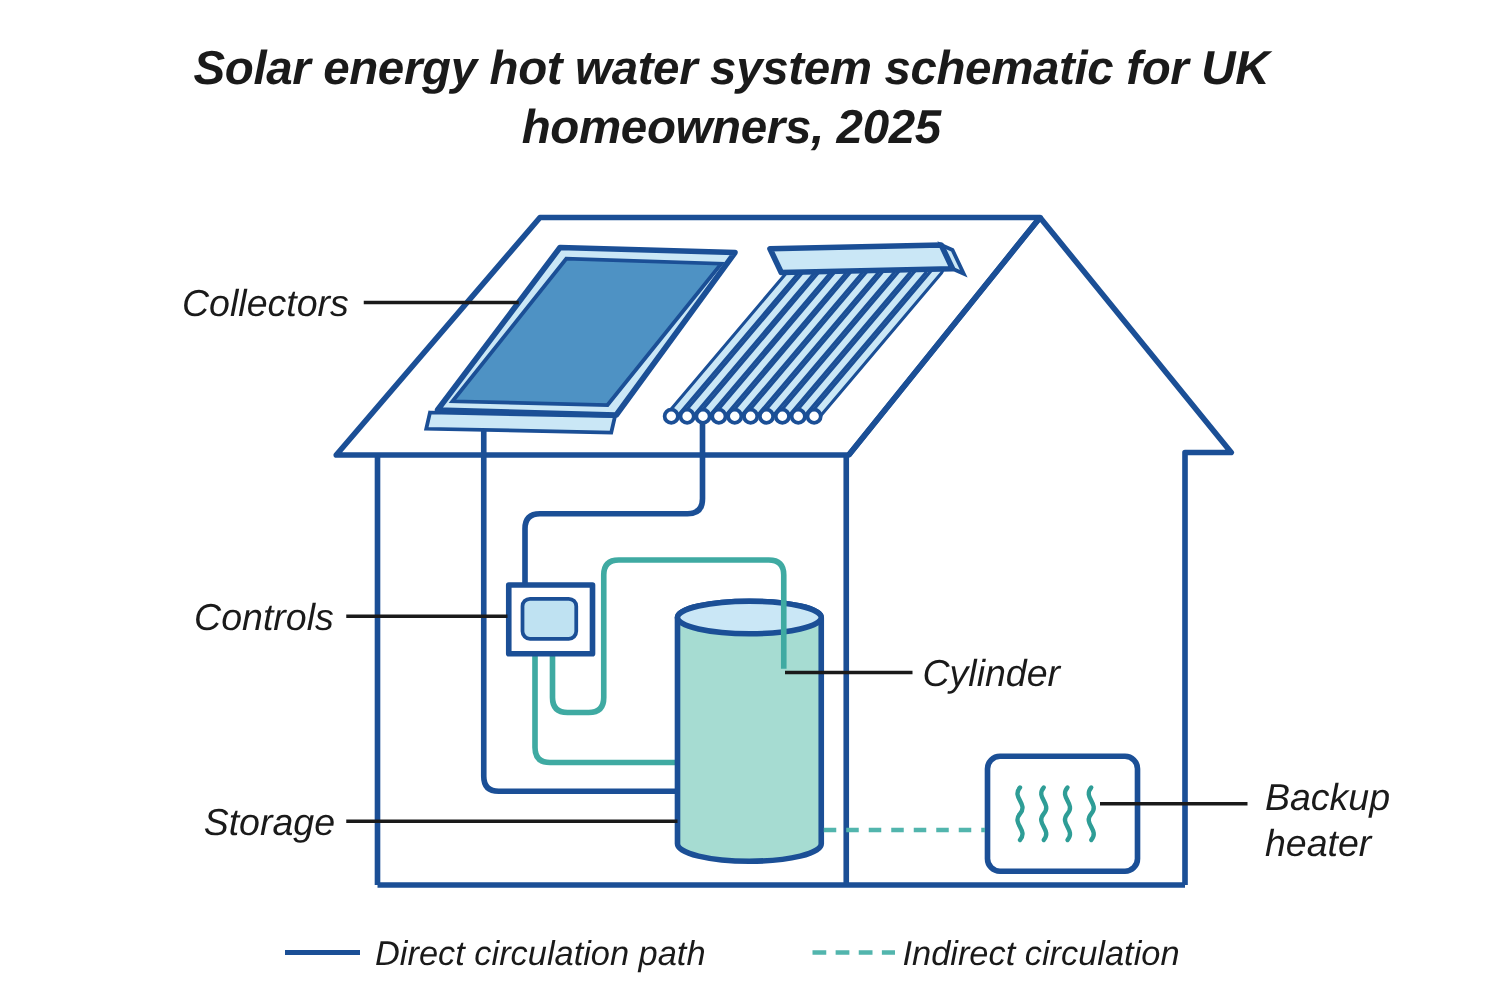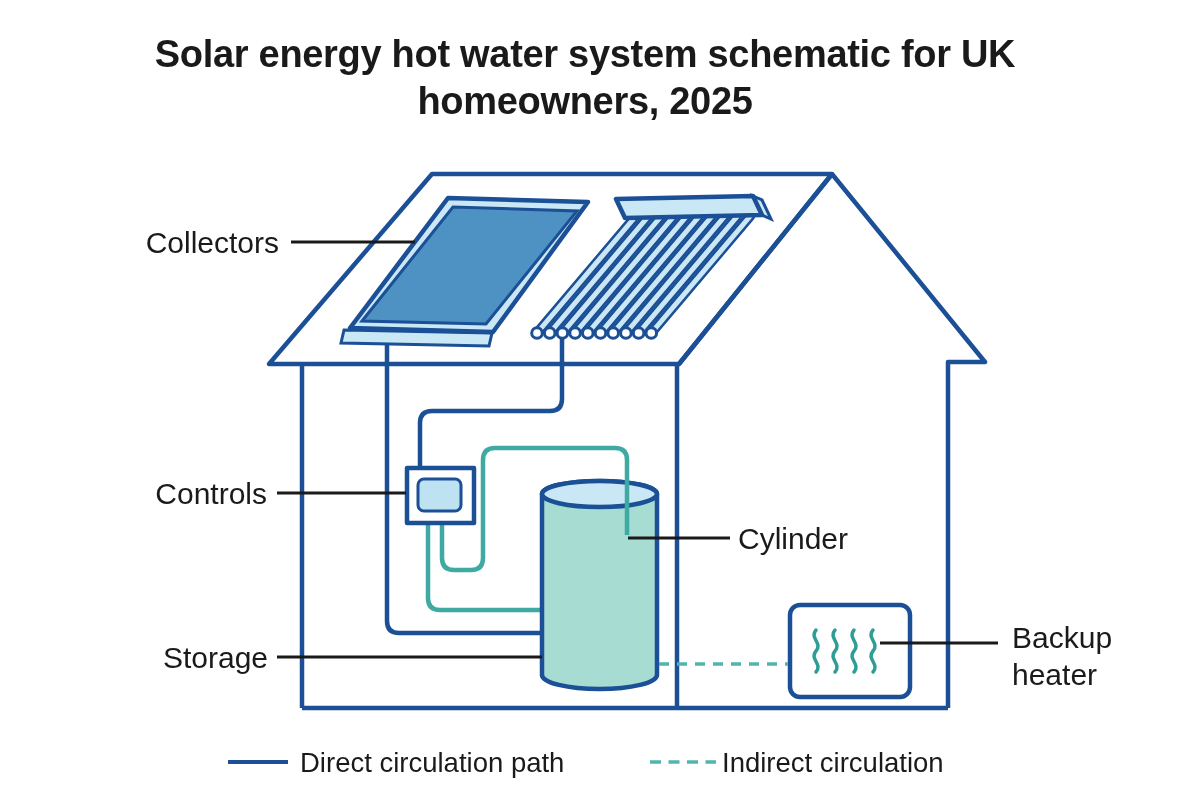--- a/index.html
+++ b/index.html
@@ -1,21 +1,21 @@
 <!DOCTYPE html>
 <html style="--ink: #1a1a1a; --blue: #1b4f96; --panel-blue: #4e92c4; --light-blue: #cae7f6; --screen-blue: #bfe2f2; --tank-teal: #a6dcd2; --pipe-teal: #3faaa2; --dash-teal: #52b5ad; --wave-teal: #2e9d96; --bg: #ffffff;"><head>
 <meta charset="utf-8">
 <style>
   :root{
     --ink:#1a1a1a; --blue:#1b4f96; --panel-blue:#4e92c4; --light-blue:#cae7f6;
     --screen-blue:#bfe2f2; --tank-teal:#a6dcd2; --pipe-teal:#3faaa2;
     --dash-teal:#52b5ad; --wave-teal:#2e9d96; --bg:#ffffff;
   }
   html,body{margin:0;padding:0;background:var(--bg,#fff);}
-  .stage{width:1200px;height:800px;position:relative;background:var(--bg,#fff);}
+  .stage{width:1200px;height:800px;position:relative;background:var(--bg,#fff);font-style:italic;}
   svg{display:block;font-family:"Liberation Sans", sans-serif;}
   .ln{stroke:var(--blue,#1b4f96);stroke-width:4.5;fill:none;stroke-linejoin:round;}
   .ln-thin{stroke:var(--blue,#1b4f96);stroke-width:3;fill:none;}
   .fill-white{fill:#ffffff;}
   .fill-light{fill:var(--light-blue,#cae7f6);}
   .fill-panel{fill:var(--panel-blue,#4e92c4);}
   .fill-screen{fill:var(--screen-blue,#bfe2f2);}
   .fill-tank{fill:var(--tank-teal,#a6dcd2);}
   .teal{stroke:var(--pipe-teal,#3faaa2);stroke-width:4.5;fill:none;stroke-linejoin:round;}
   .dash{stroke:var(--dash-teal,#52b5ad);stroke-width:3.5;fill:none;stroke-dasharray:10 8;}

